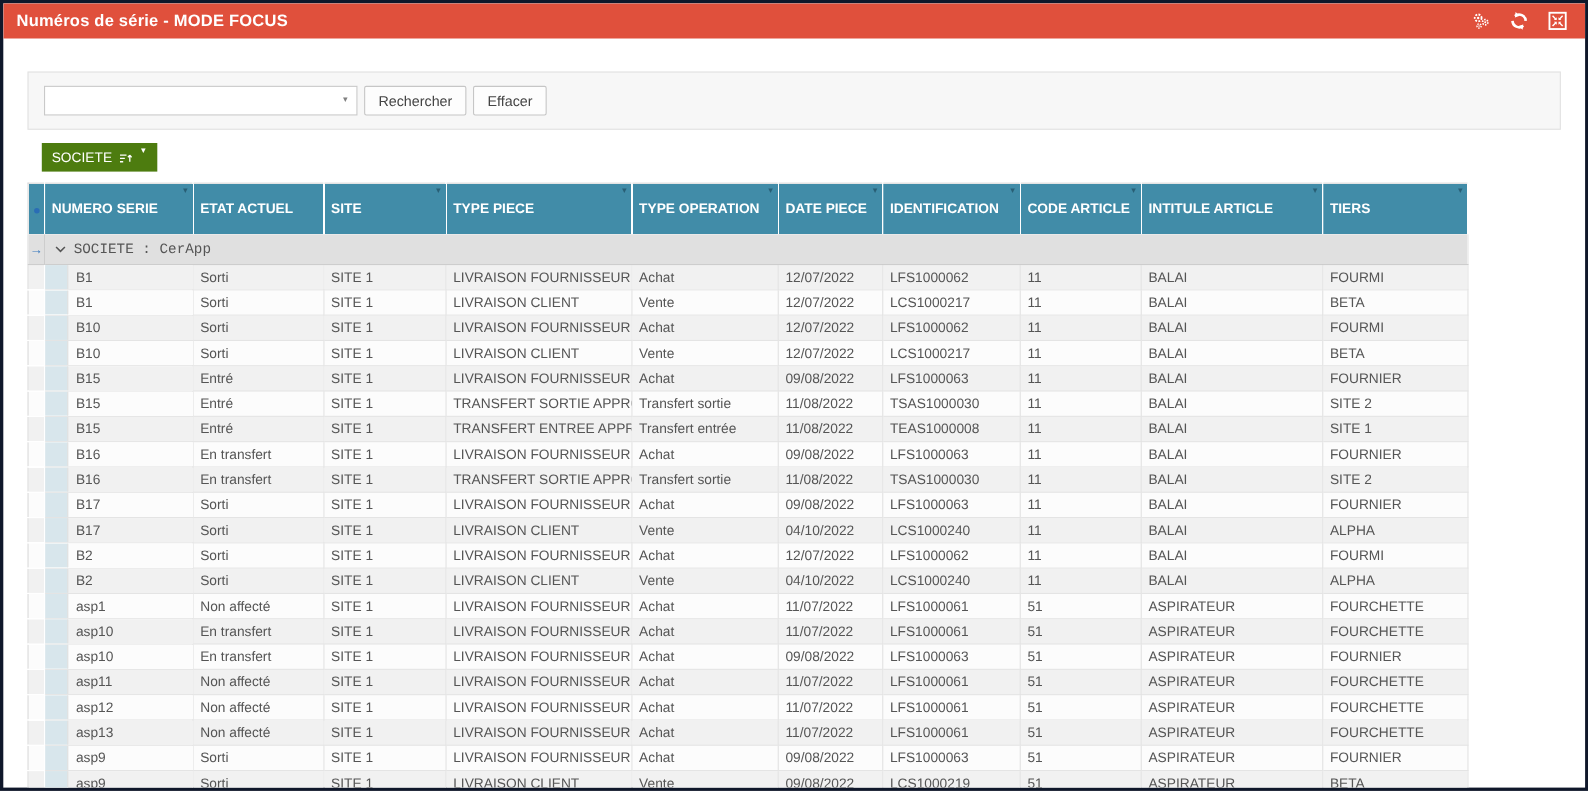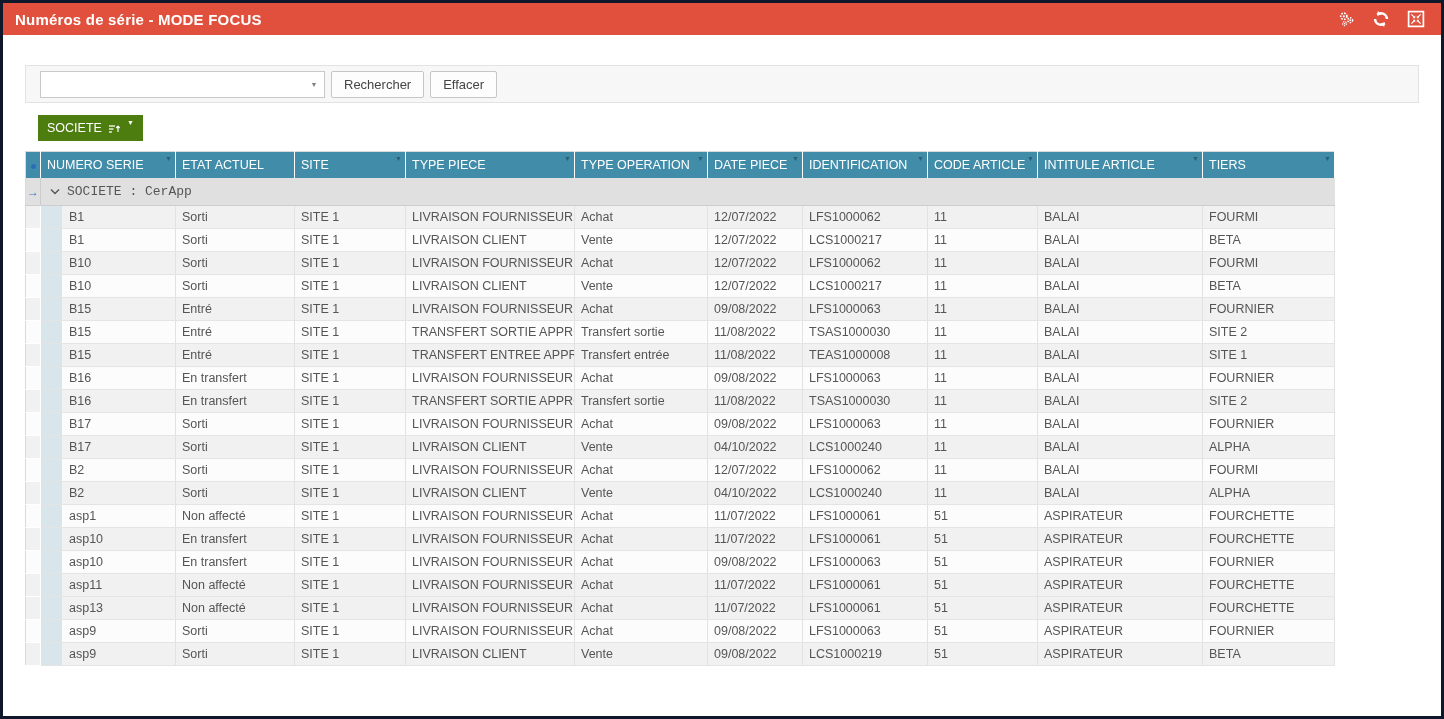--- a/index.html
+++ b/index.html
@@ -15,34 +15,34 @@
   body{width:1444px;height:719px;font-family:"Liberation Sans",sans-serif;}
   .page{width:1444px;height:719px;border:3px solid #0f172a;background:#fff;overflow:hidden;position:relative;}
 
   
   .titlebar{height:32px;background:var(--titlebar);display:flex;align-items:center;padding:0 12px;}
   .title{color:#fff;font-weight:bold;font-size:15px;letter-spacing:.2px;}
   .titlebar-icons{margin-left:auto;display:flex;gap:17px;align-items:center;padding-right:4px;}
   .tb-icon{width:18px;height:18px;display:inline-flex;align-items:center;justify-content:center;cursor:pointer;}
 
   
-  .search-panel{margin:30px 22px 0 22px;background:#f7f7f7;border:1px solid #e2e2e2;height:38px;display:flex;align-items:center;padding:0 14px;}
+  .search-panel{margin:30px 22px 0 22px;background:#f7f7f7;border:1px solid #e2e2e2;height:53px;display:flex;align-items:center;padding:0 14px;}
   .combo{width:285px;height:27px;background:#fff;border:1px solid #c9c9c9;display:flex;align-items:center;}
   .combo input{flex:1;border:none;outline:none;height:100%;padding:0 6px;font-family:"Liberation Sans",sans-serif;font-size:13px;background:transparent;color:#444;}
   .combo .caret{width:20px;text-align:center;color:#808080;font-size:7px;line-height:27px;cursor:pointer;}
   .btn{height:27px;background:#fdfdfd;border:1px solid #c6c6c6;border-radius:2px;padding:0 12px;font-family:"Liberation Sans",sans-serif;font-size:13px;color:#444;cursor:pointer;margin-left:6px;}
 
   
   .group-panel{margin:12px 22px 0 22px;padding-left:13px;height:26px;}
   .group-chip{display:inline-flex;align-items:center;gap:7px;background:#4d7c0f;color:#fff;height:26px;padding:0 9px;font-size:12.5px;cursor:pointer;}
   .chip-filter{font-size:7px;color:#fff;align-self:flex-start;margin-top:4px;}
 
   
   table{margin:10px 22px 0 22px;border-collapse:collapse;table-layout:fixed;width:1309px;font-size:12.5px;color:#555;border:1px solid #d9d9d9;}
-  thead th{background:var(--thead);color:#fff;font-weight:normal;text-align:left;height:26px;padding:0 6px;position:relative;border-right:1px solid rgba(255,255,255,.35);font-size:12.5px;white-space:nowrap;overflow:hidden;cursor:pointer;}
+  thead th{background:var(--thead);color:#fff;font-weight:bold;text-align:left;height:46px;padding:0 6px;position:relative;border-right:1px solid rgba(255,255,255,.35);font-size:12.5px;white-space:nowrap;overflow:hidden;cursor:pointer;}
   thead th.indicator-h{padding:0;text-align:center;}
   .header-dot{display:inline-block;width:5px;height:5px;background:#2a6db5;border-radius:50%;}
   .th-filter{position:absolute;top:3px;right:3px;font-size:7px;color:rgba(15,50,65,.5);cursor:pointer;}
 
   tbody td{height:23px;padding:0 6px;border-bottom:1px solid #e4e4e4;border-right:1px solid #e2e2e2;white-space:nowrap;overflow:hidden;cursor:default;}
   tr.odd td{background:var(--rowodd);}
   tr.even td{background:var(--roweven);}
   td.indicator{background:var(--row-indicator);border-bottom:1px solid #fff;border-right:1px solid #fff;padding:0;}
   td.first-cell{position:relative;padding-left:28px;}
   td.first-cell::before{content:"";position:absolute;left:0;top:0;bottom:0;width:20px;background:#d8e6ec;border-right:1px solid #e2e2e2;}
@@ -382,20 +382,33 @@
           <td>Non affecté</td>
           <td>SITE 1</td>
           <td>LIVRAISON FOURNISSEUR</td>
           <td>Achat</td>
           <td>11/07/2022</td>
           <td>LFS1000061</td>
           <td>51</td>
           <td>ASPIRATEUR</td>
           <td>FOURCHETTE</td>
         </tr>
+        <tr class="even">
+          <td class="indicator"></td>
+          <td class="first-cell">asp12</td>
+          <td>Non affecté</td>
+          <td>SITE 1</td>
+          <td>LIVRAISON FOURNISSEUR</td>
+          <td>Achat</td>
+          <td>11/07/2022</td>
+          <td>LFS1000061</td>
+          <td>51</td>
+          <td>ASPIRATEUR</td>
+          <td>FOURCHETTE</td>
+        </tr>
         <tr class="odd">
           <td class="indicator"></td>
           <td class="first-cell">asp13</td>
           <td>Non affecté</td>
           <td>SITE 1</td>
           <td>LIVRAISON FOURNISSEUR</td>
           <td>Achat</td>
           <td>11/07/2022</td>
           <td>LFS1000061</td>
           <td>51</td>

